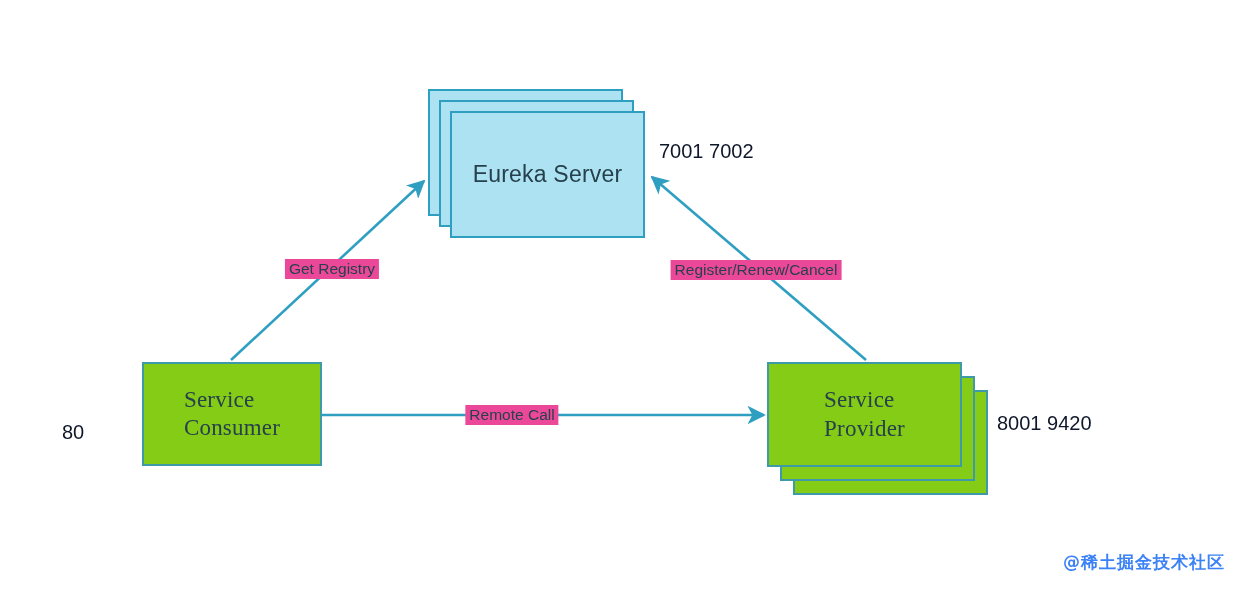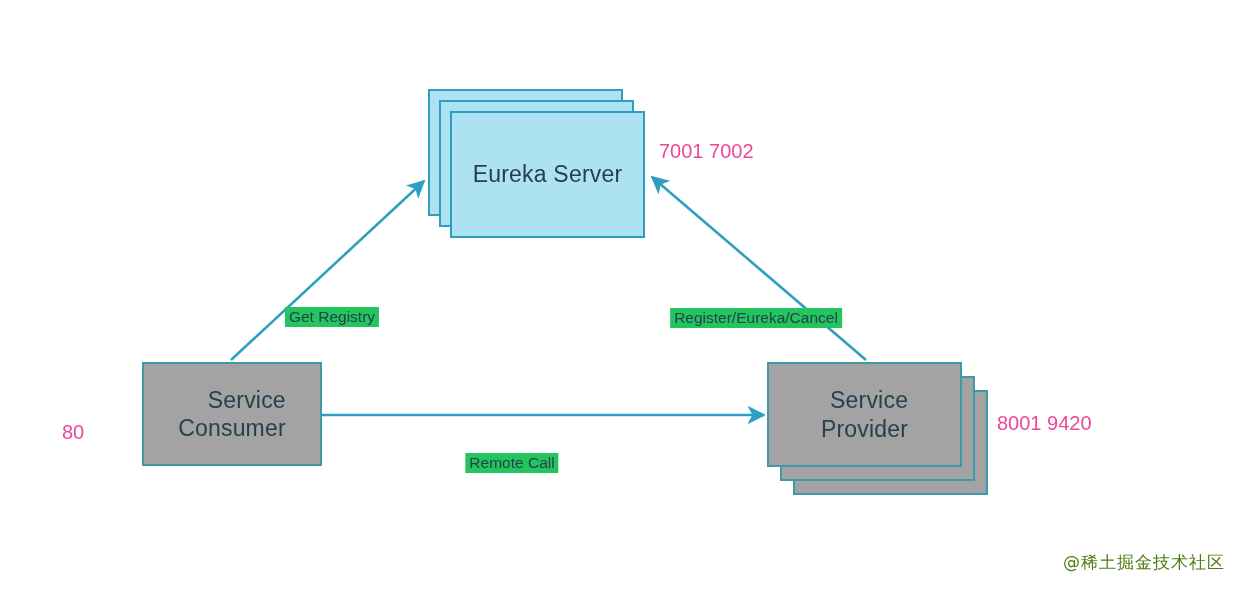--- a/index.html
+++ b/index.html
@@ -31,65 +31,66 @@
   .layer {
     position: absolute;
     box-sizing: border-box;
     border: 2px solid #2e9fc0;
   }
   .layer.cyan {
     background: #ade2f2;
     border-color: #2e9fc0;
   }
   .layer.yellow {
-    background: #a3a3a3;
+    background: #84cc16;
     border-color: #3e9aa8;
+    font-family: Liberation Serif, serif;
   }
   .layer.front {
     display: flex;
     align-items: center;
     justify-content: center;
   }
   .node-label {
     color: #27414c;
     font-size: 23px;
     line-height: 1.22;
-    text-align: right;
+    text-align: left;
     letter-spacing: .2px;
     white-space: pre-line;
   }
 
   
   .edge-label {
     position: absolute;
     color: #27414c;
     font-size: 15.5px;
     white-space: nowrap;
-    background: #22c55e;
+    background: #ec4899;
     padding: 1px 4px;
     transform: translate(-50%, -50%);
-    margin-top: 48px;
   }
 
   
   .port-label {
     position: absolute;
-    color: #ec4899;
+    color: #0f172a;
     font-size: 20px;
     white-space: nowrap;
   }
 
   
   .watermark {
     position: absolute;
-    color: #4d7c0f;
+    color: #3b82f6;
     font-size: 17px;
     letter-spacing: 1px;
     white-space: nowrap;
     font-family: "DejaVu Sans", sans-serif;
+    font-weight: bold;
   }
 </style>
 </head>
 <body>
 
 <div id="canvas">
 
   <svg id="edges" viewBox="0 0 1242 591" xmlns="http://www.w3.org/2000/svg">
     <defs>
       <marker id="arrow-cyan" viewBox="0 0 10 10" refX="9" refY="5" markerWidth="7" markerHeight="7" orient="auto-start-reverse">
@@ -129,19 +130,19 @@
     <div class="layer yellow front" style="left:0px; top:0px; width:195px; height:105px;">
       <span class="node-label">Service
 Provider</span>
     </div>
   </div>
 
   <div class="port-label" style="left:997px; top:412px;">8001 9420</div>
 
   <div class="edge-label" style="left:332px; top:269px;">Get Registry</div>
 
-  <div class="edge-label" style="left:756px; top:270px;">Register/Eureka/Cancel</div>
+  <div class="edge-label" style="left:756px; top:270px;">Register/Renew/Cancel</div>
 
   <div class="edge-label" style="left:512px; top:415px;">Remote Call</div>
 
   <div class="watermark" style="left:1063px; top:551px;">@稀土掘金技术社区</div>
 
 </div>
 
 </body></html>

